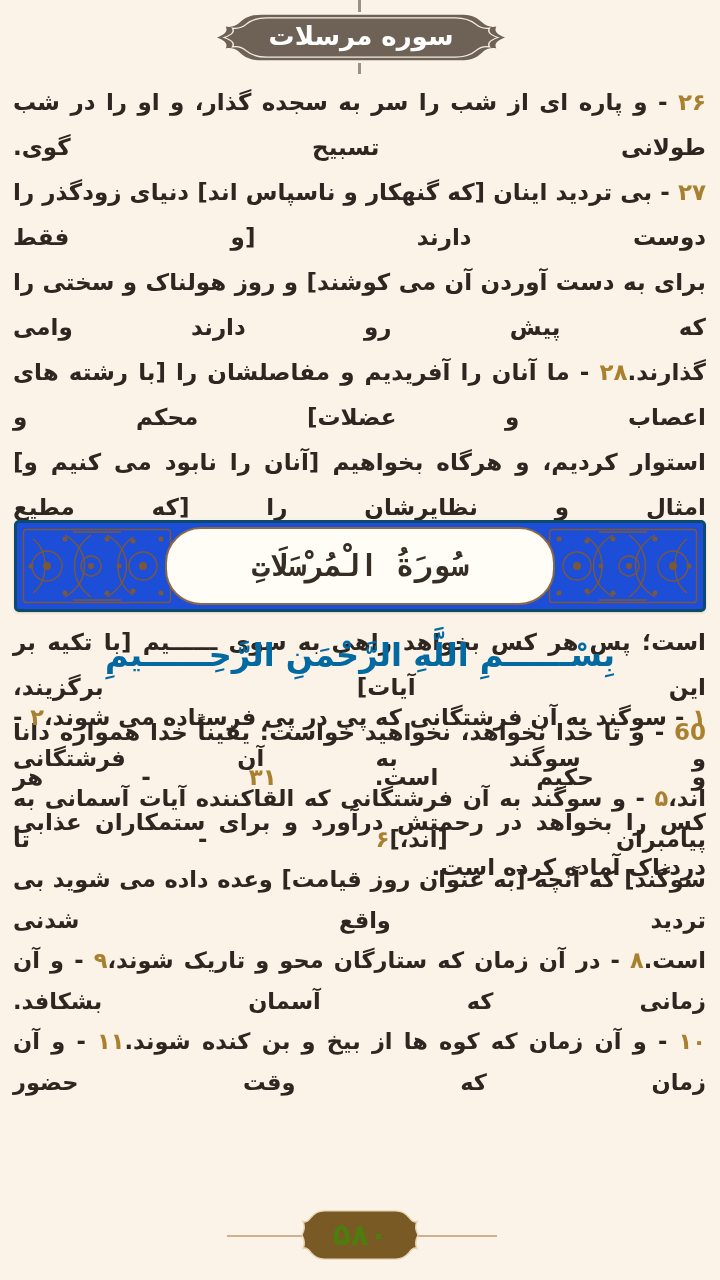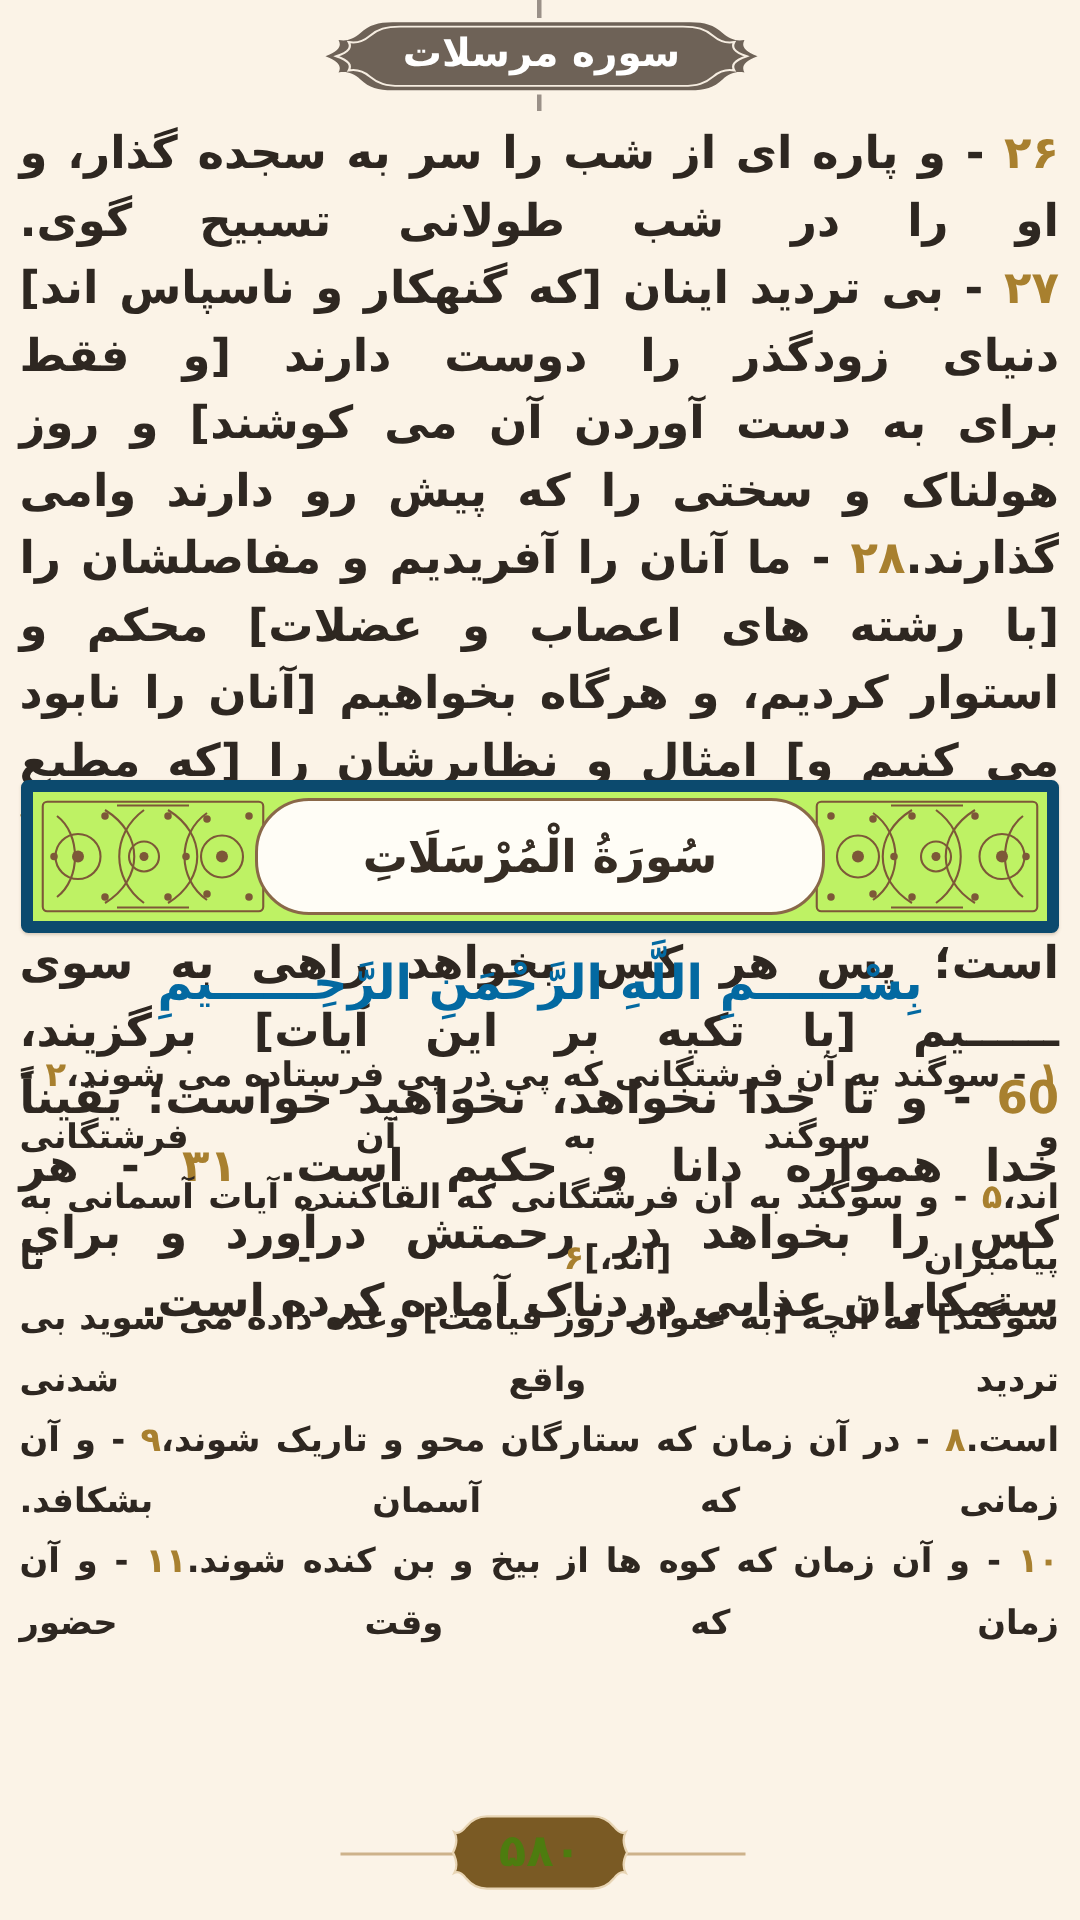--- a/index.html
+++ b/index.html
@@ -13,30 +13,30 @@
 
   
   .banner-wrap{position:absolute;top:13px;left:2px;right:0;display:flex;justify-content:center;}
   .banner{position:relative;width:292px;height:49px;}
   .banner svg{position:absolute;left:0;top:0;width:100%;height:100%;}
   .banner .title{position:absolute;inset:0;display:flex;align-items:center;justify-content:center;
                  color:#fff;font-size:26px;font-weight:bold;padding-bottom:3px;}
 
   
   .tsec{position:absolute;left:13px;right:14px;direction:rtl;}
-  .tsec1{top:80px;font-size:30px;line-height:45px;}
+  .tsec1{top:80px;font-size:23px;line-height:45px;}
   .tsec2{top:697px;font-size:22.5px;line-height:40.5px;}
   .tline{text-align:justify;text-align-last:justify;text-justify:inter-word;
          color:#2e2721;font-weight:bold;white-space:normal;}
   .tline.last{text-align-last:right;}
   .vnum{color:#a8802f;}
 
   
-  .frame{position:absolute;top:520px;left:14px;right:14px;height:86px;background:#bef264;
-         border:8px solid #0c4a6e;border-radius:5px;box-shadow:0 1px 2px rgba(120,90,60,.25);}
+  .frame{position:absolute;top:520px;left:14px;right:14px;height:86px;background:#1d4ed8;
+         border:3px solid #0c4a6e;border-radius:5px;box-shadow:0 1px 2px rgba(120,90,60,.25);font-family:Liberation Mono, monospace;}
   .orn{position:absolute;top:4px;bottom:4px;width:152px;}
   .orn.left{left:4px;}
   .orn.right{right:4px;transform:scaleX(-1);}
   .orn svg{width:100%;height:100%;}
   .cartouche{position:absolute;left:148px;right:148px;top:4px;bottom:4px;background:#fffdf6;
              border:2px solid #8a6848;border-radius:36px;display:flex;align-items:center;justify-content:center;}
   .callig{font-size:30px;font-weight:bold;color:#362d24;direction:rtl;}
 
   
   .bismillah{position:absolute;top:614px;left:0;right:0;height:82px;display:flex;align-items:center;

